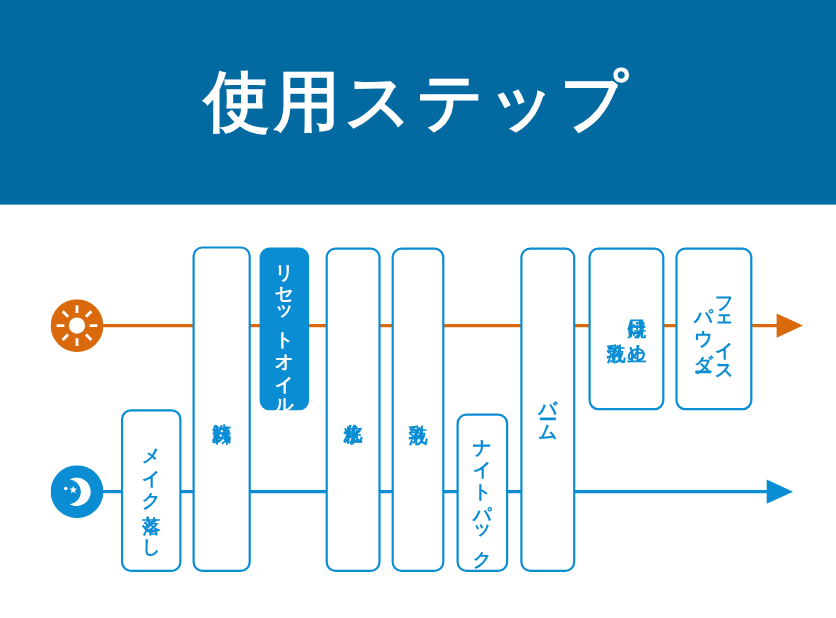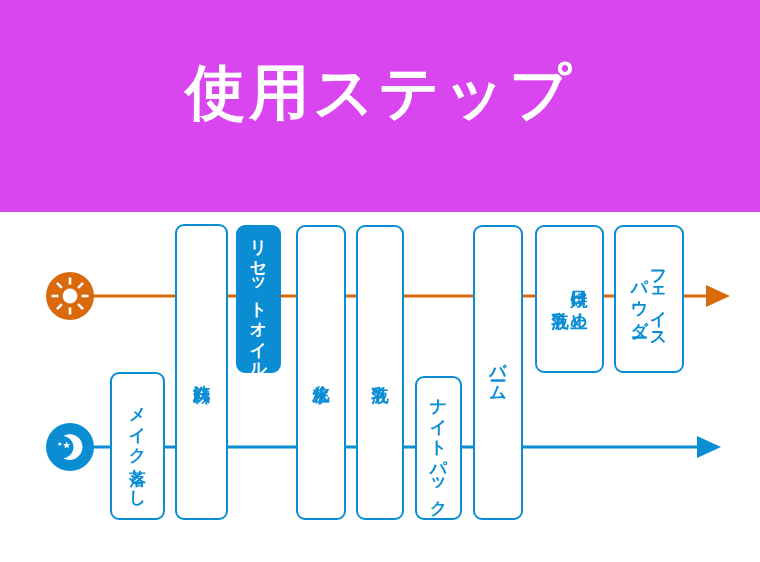--- a/index.html
+++ b/index.html
@@ -22,22 +22,22 @@
     height: 562px;
     background: #ffffff;
   }
 
   
   .banner {
     position: absolute;
     left: 0;
     top: 0;
     width: 760px;
-    height: 212px;
-    background: #d946ef;
+    height: 186px;
+    background: #0369a1;
   }
   .banner-title {
     position: absolute;
     left: 0;
     top: 0;
     width: 760px;
     height: 186px;
     display: flex;
     align-items: center;
     justify-content: center;

